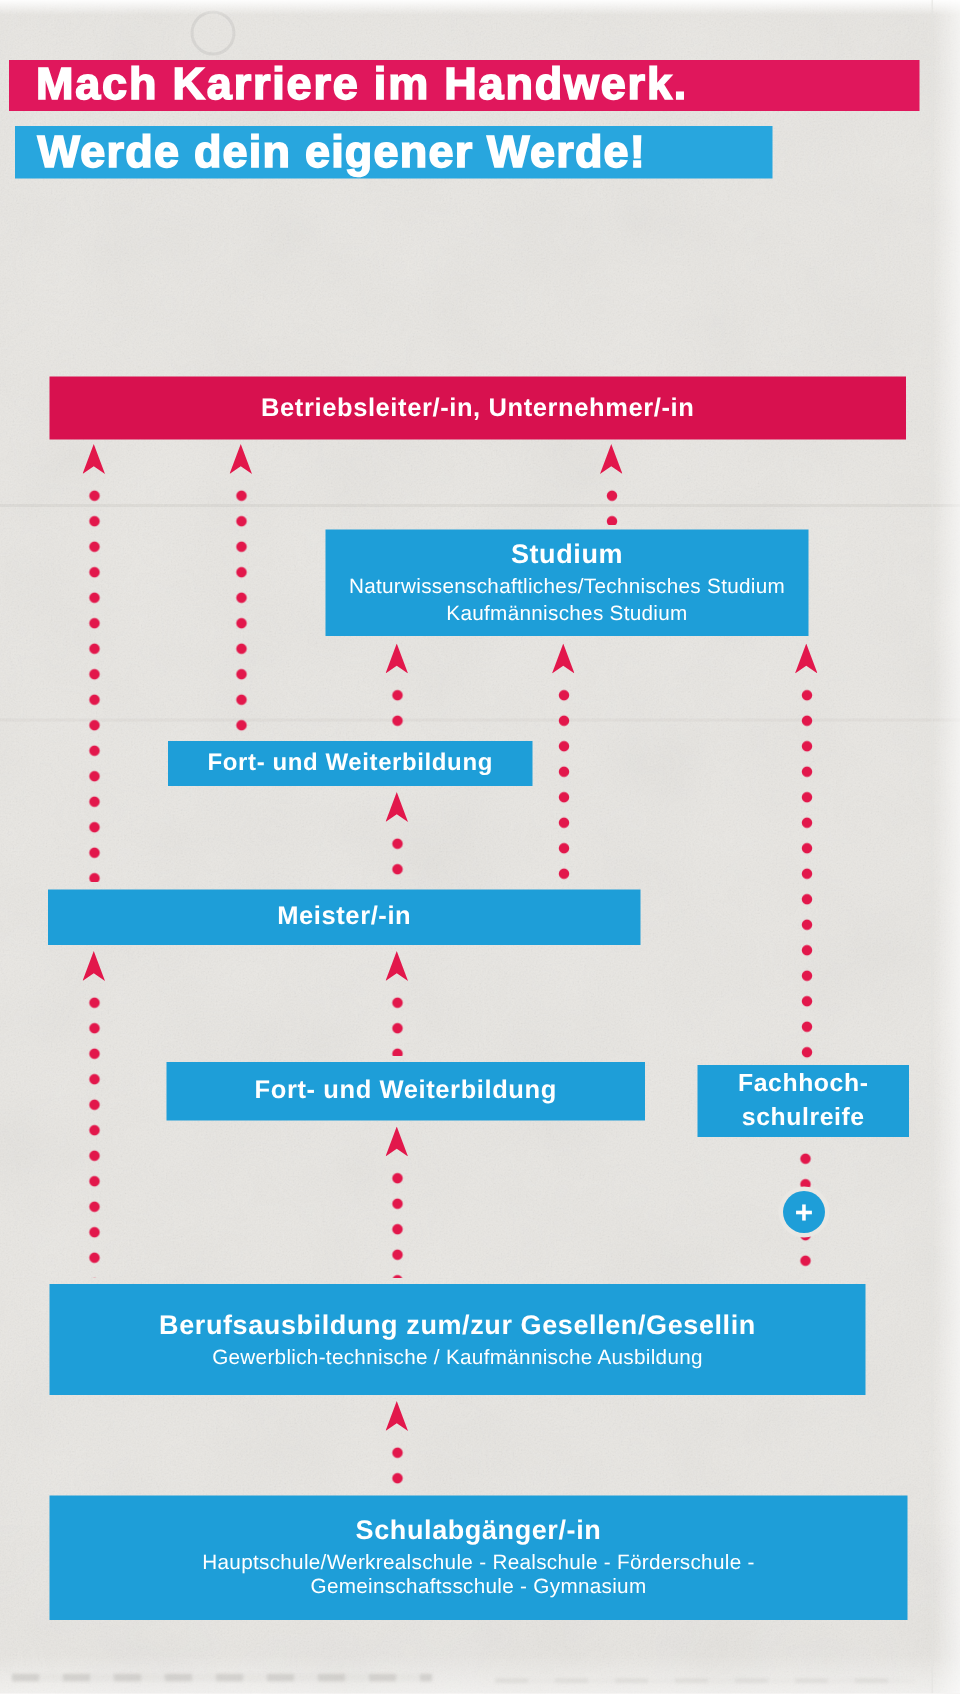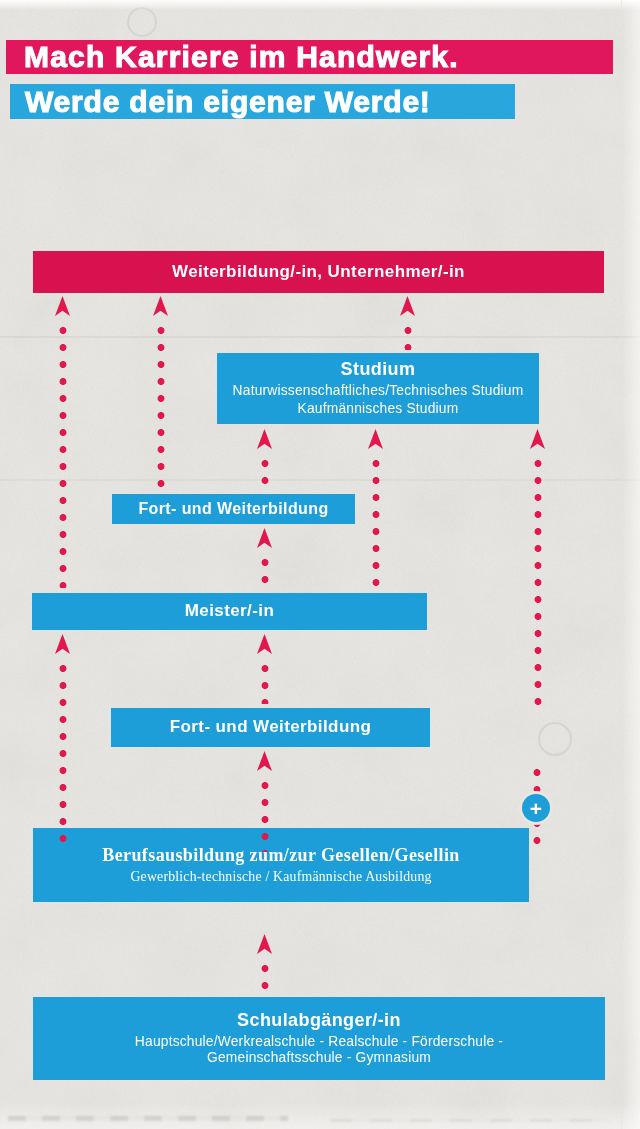--- a/index.html
+++ b/index.html
@@ -50,21 +50,21 @@
   .t-sub{font-size:13.8px;font-weight:400;letter-spacing:.2px;margin-top:2px;}
 
   .node--betriebsleiter{left:33px;top:251px;width:571px;height:42px;}
   .node--studium{left:217px;top:353px;width:322px;height:71px;}
   .node--fort1{left:112px;top:494px;width:243px;height:30px;}
   .node--fort1 .t-med{font-size:16px;}
   .node--meister{left:32px;top:593px;width:395px;height:37px;}
   .node--fort2{left:111px;top:708px;width:319px;height:39px;}
   .node--fachhoch{left:465px;top:710px;width:141px;height:48px;line-height:23px;}
   .node--fachhoch .t-med{font-size:16.5px;}
-  .node--berufsausbildung{left:33px;top:828px;width:496px;height:74px;font-family:Liberation Serif, serif;}
+  .node--berufsausbildung{left:33px;top:856px;width:544px;height:74px;}
   .node--schulabgaenger{left:33px;top:997px;width:572px;height:83px;}
 
   .plus-badge{
     position:absolute;left:522px;top:794px;width:28px;height:28px;border-radius:50%;
     background:var(--blue-box);color:#fff;display:flex;align-items:center;justify-content:center;
     font-size:21px;font-weight:700;z-index:4;box-shadow:0 0 0 3px var(--bg);line-height:1;
   }
 
   
   .arrow{position:absolute;width:15px;display:flex;flex-direction:column;align-items:center;z-index:3;}
@@ -109,41 +109,45 @@
   <div class="smudge" style="left:330px;top:1119px;width:280px;height:3px;background:repeating-linear-gradient(90deg,rgba(110,108,100,.16) 0 22px,rgba(110,108,100,.03) 22px 40px);"></div>
 
   <div class="banner banner--pink">
     <span>Mach Karriere im Handwerk.</span>
   </div>
   <div class="banner banner--blue">
     <span>Werde dein eigener Werde!</span>
   </div>
 
   <div class="node node--pink node--betriebsleiter">
-    <span class="t-med">Weiterbildung/-in, Unternehmer/-in</span>
+    <span class="t-med">Betriebsleiter/-in, Unternehmer/-in</span>
   </div>
 
   <div class="node node--studium">
     <span class="t-big">Studium</span>
     <span class="t-sub">Naturwissenschaftliches/Technisches Studium</span>
     <span class="t-sub">Kaufmännisches Studium</span>
   </div>
 
   <div class="node node--fort1">
     <span class="t-med">Fort- und Weiterbildung</span>
   </div>
 
   <div class="node node--meister">
     <span class="t-med">Meister/-in</span>
   </div>
 
   <div class="node node--fort2">
     <span class="t-med">Fort- und Weiterbildung</span>
   </div>
 
+  <div class="node node--fachhoch">
+    <span class="t-med">Fachhoch-</span>
+    <span class="t-med">schulreife</span>
+  </div>
 
   <div class="plus-badge">
     <span>+</span>
   </div>
 
   <div class="node node--berufsausbildung">
     <span class="t-big">Berufsausbildung zum/zur Gesellen/Gesellin</span>
     <span class="t-sub">Gewerblich-technische / Kaufmännische Ausbildung</span>
   </div>
 

